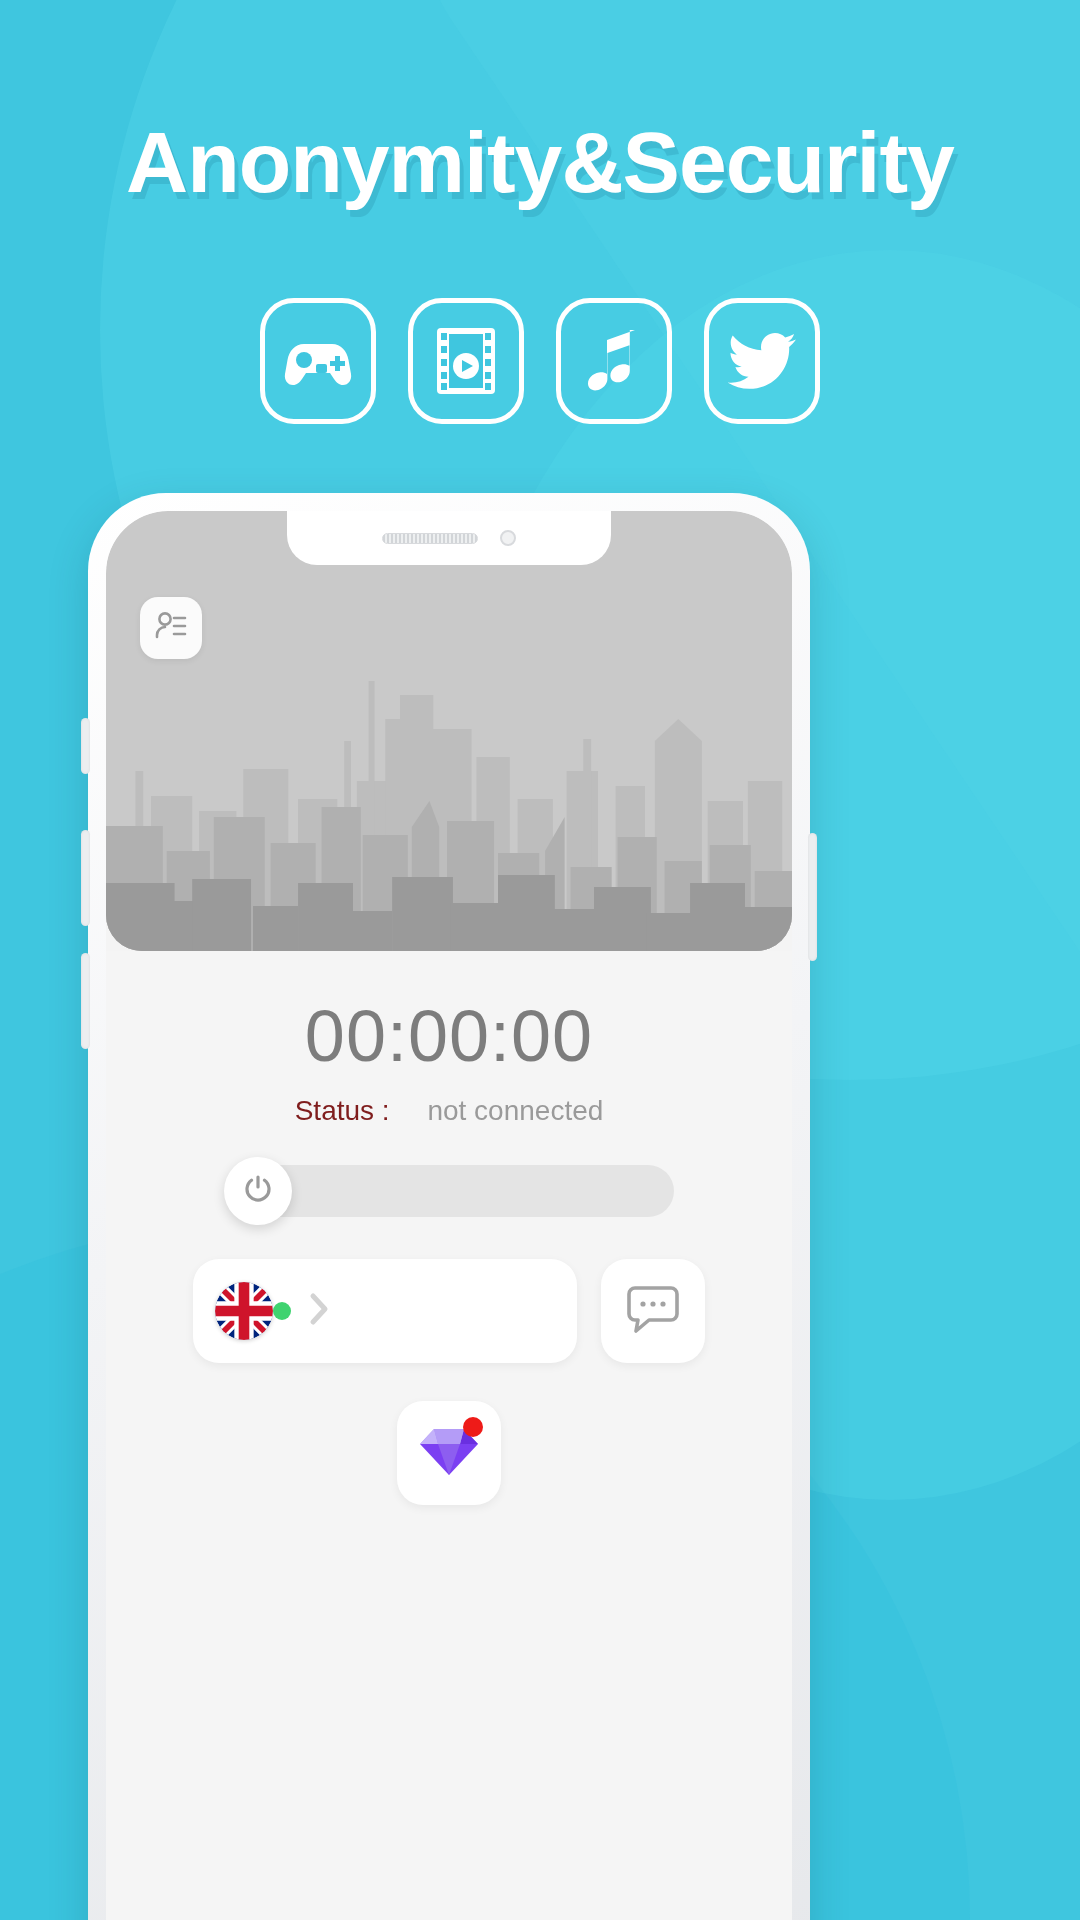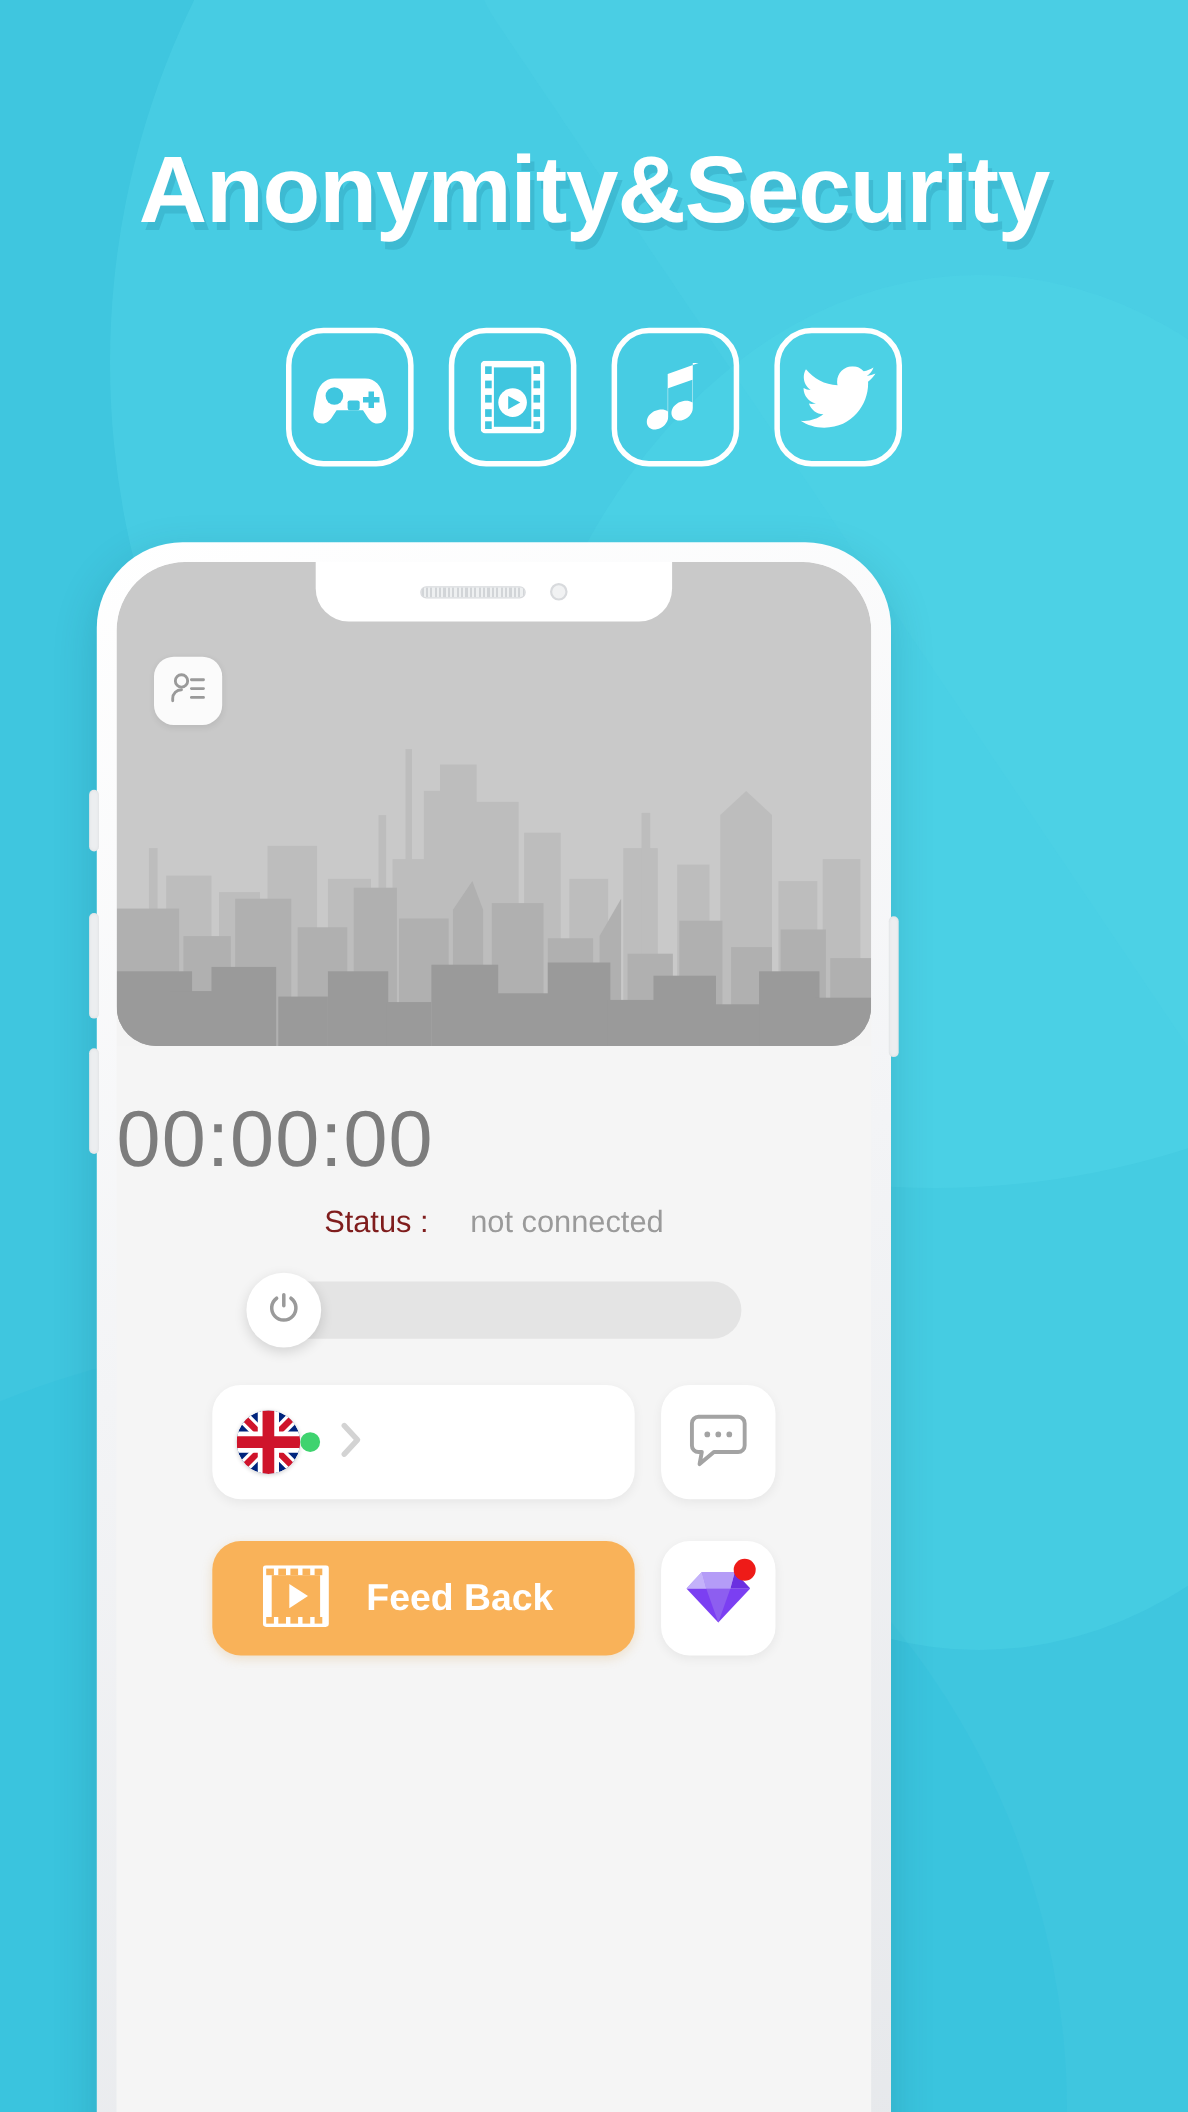--- a/index.html
+++ b/index.html
@@ -35,21 +35,21 @@
     background:#36c0dd; opacity:.45;
   }
   .bg-curve-d {
     position:absolute; top:250px; right:-260px;
     width:900px; height:1250px; border-radius:50%;
     background:#4fd6e9; opacity:.35;
   }
 
   
   .hero-title {
-    position:absolute; top:124px; left:0; width:1080px;
+    position:absolute; top:113px; left:0; width:1080px;
     text-align:center;
     font-size:86px; font-weight:bold; color:#ffffff;
     letter-spacing:-1px;
     text-shadow: 4px 7px 0 rgba(44,150,175,.33);
     white-space:nowrap;
   }
 
   
   .feature-row {
     position:absolute; top:298px; left:0; width:1080px;
@@ -126,20 +126,21 @@
   }
 
   
   .app-body {
     position:absolute; top:440px; left:0; right:0; bottom:0;
     background:#f5f5f5;
   }
 
   .timer {
     margin-top:44px;
+    text-align:center;
     font-size:72px; color:#7d7d7d; letter-spacing:1px;
   }
   .status {
     margin-top:18px; text-align:center; font-size:28px;
   }
   .status .st-label { color:#7f1d1d; }
   .status .st-value { color:#9a9a9a;margin-left:30px; }
 
   
   .toggle-wrap {
@@ -414,40 +415,20 @@
                 <circle cx="16" cy="20" r="2.6" fill="#a3a3a3" stroke="none"></circle>
                 <circle cx="26" cy="20" r="2.6" fill="#a3a3a3" stroke="none"></circle>
                 <circle cx="36" cy="20" r="2.6" fill="#a3a3a3" stroke="none"></circle>
               </svg>
             </span>
           </div>
         </div>
 
         <div class="row">
 
-          <div class="btn-feedback">
-            <span>
-              <svg width="60" height="56" viewBox="0 0 60 56" fill="#ffffff">
-                <rect x="0" y="0" width="60" height="56" rx="3"></rect>
-                <rect x="8" y="9" width="44" height="38" fill="#f9b259"></rect>
-                <rect x="3" y="3" width="7" height="6" fill="#f9b259"></rect>
-                <rect x="14" y="3" width="7" height="6" fill="#f9b259"></rect>
-                <rect x="25" y="3" width="7" height="6" fill="#f9b259"></rect>
-                <rect x="36" y="3" width="7" height="6" fill="#f9b259"></rect>
-                <rect x="47" y="3" width="7" height="6" fill="#f9b259"></rect>
-                <rect x="3" y="47" width="7" height="6" fill="#f9b259"></rect>
-                <rect x="14" y="47" width="7" height="6" fill="#f9b259"></rect>
-                <rect x="25" y="47" width="7" height="6" fill="#f9b259"></rect>
-                <rect x="36" y="47" width="7" height="6" fill="#f9b259"></rect>
-                <rect x="47" y="47" width="7" height="6" fill="#f9b259"></rect>
-                <path d="M24 17l17 11-17 11z" fill="#ffffff"></path>
-              </svg>
-            </span>
-            <span class="fb-label">Feed Back</span>
-          </div>
 
           <div class="square-btn">
             <span class="badge-dot"></span>
             <span>
               <svg width="58" height="52" viewBox="0 0 58 52">
                 <path d="M14 4h30l14 15H0z" fill="#a98cf5"></path>
                 <path d="M0 19h58L29 50z" fill="#7b3ff2"></path>
                 <path d="M14 4L0 19h18z" fill="#c4b2fa"></path>
                 <path d="M44 4l14 15H40z" fill="#6a2fe0"></path>
                 <path d="M18 19h22L29 50z" fill="#8d5ef0"></path>

